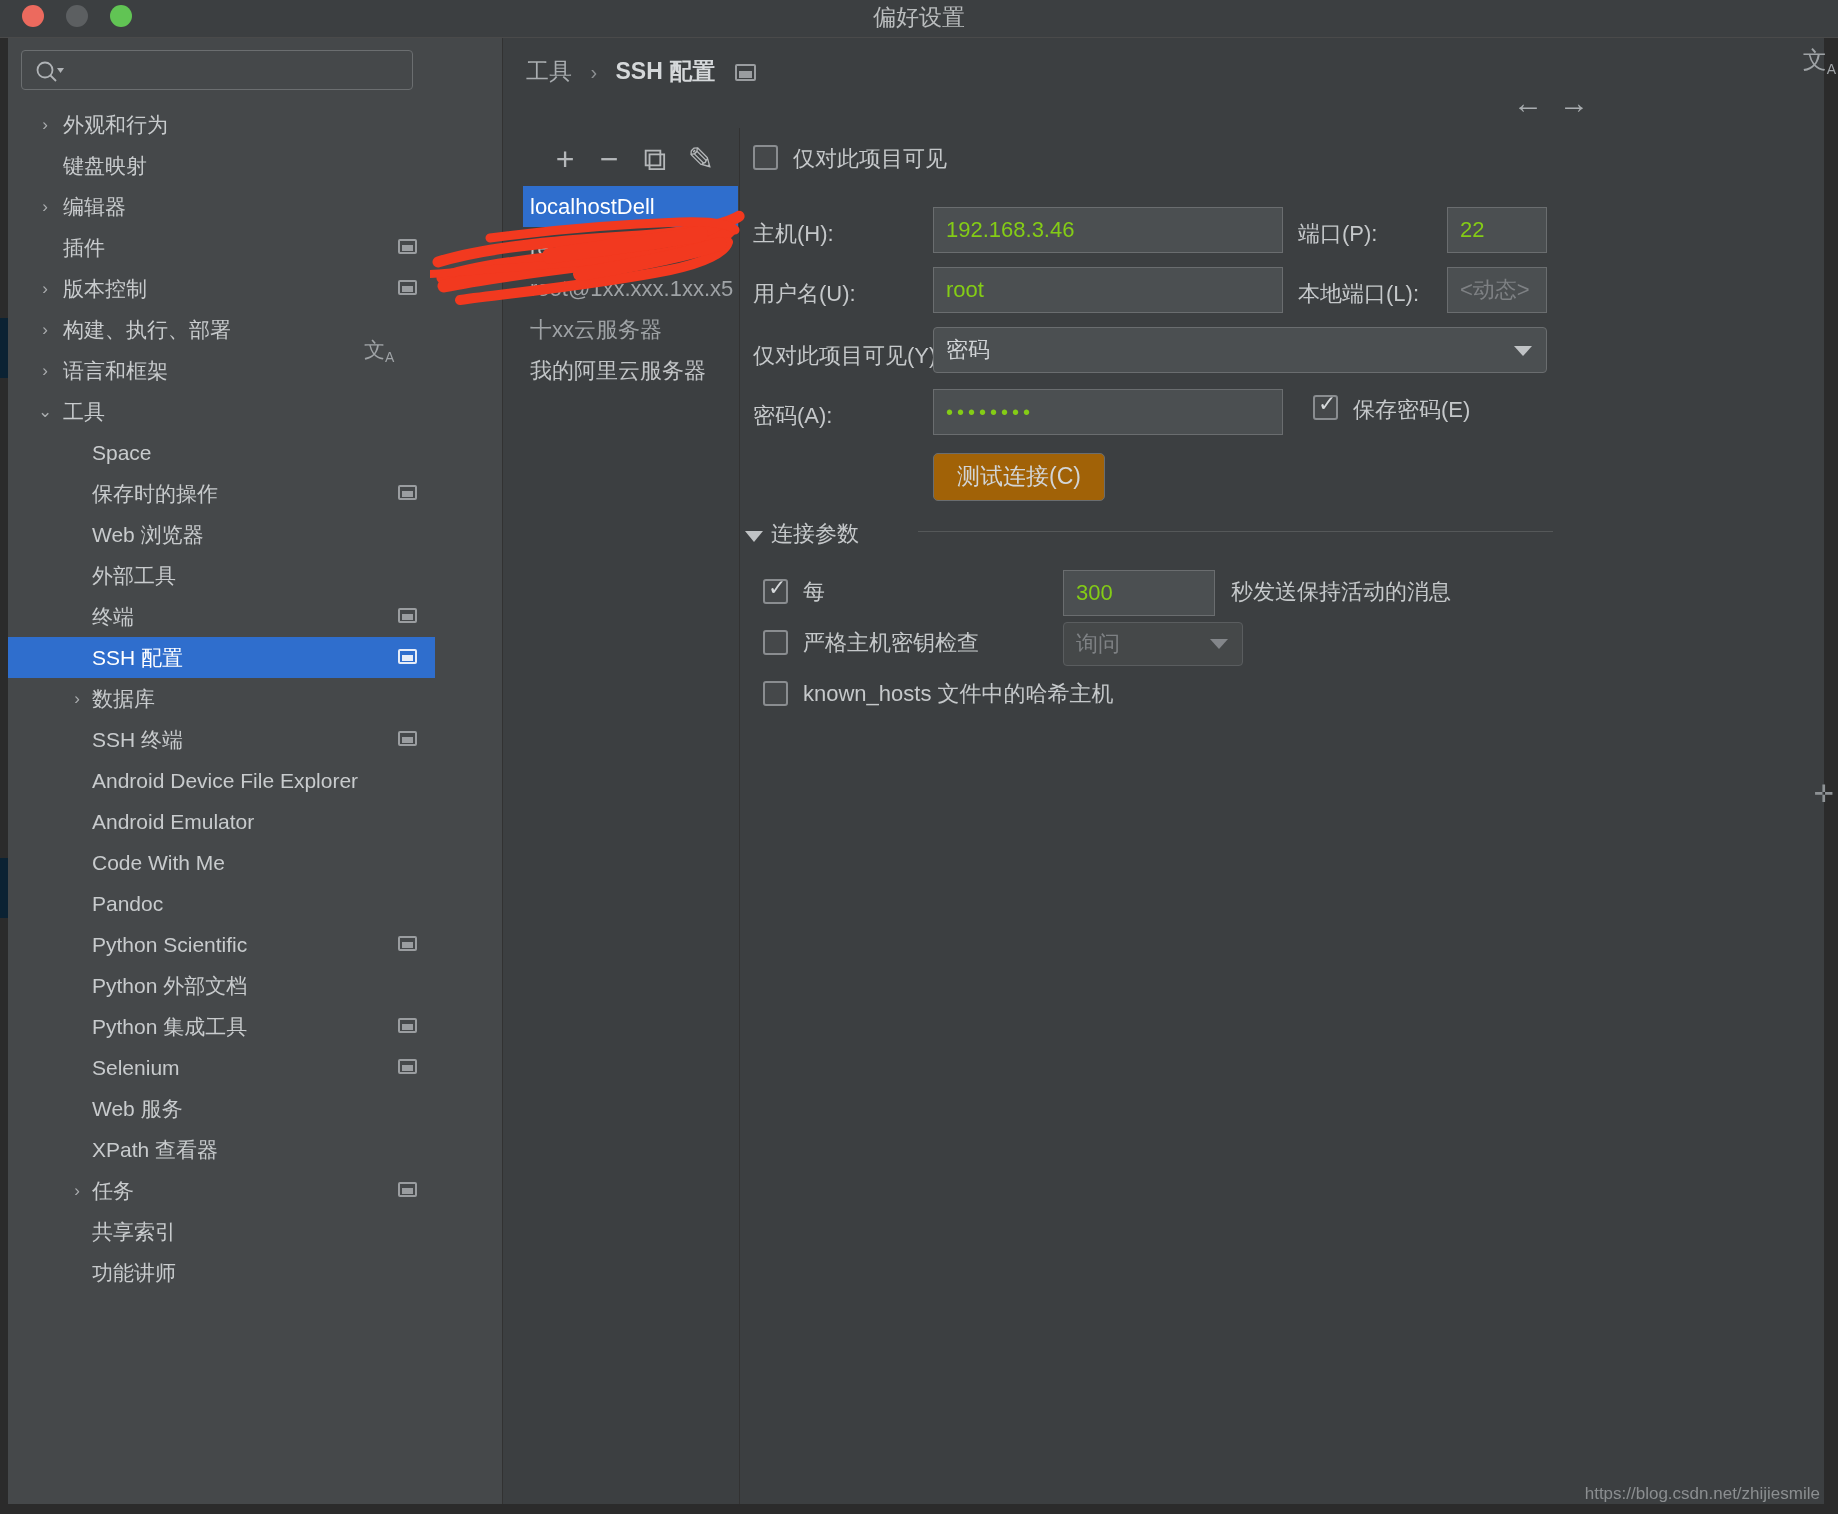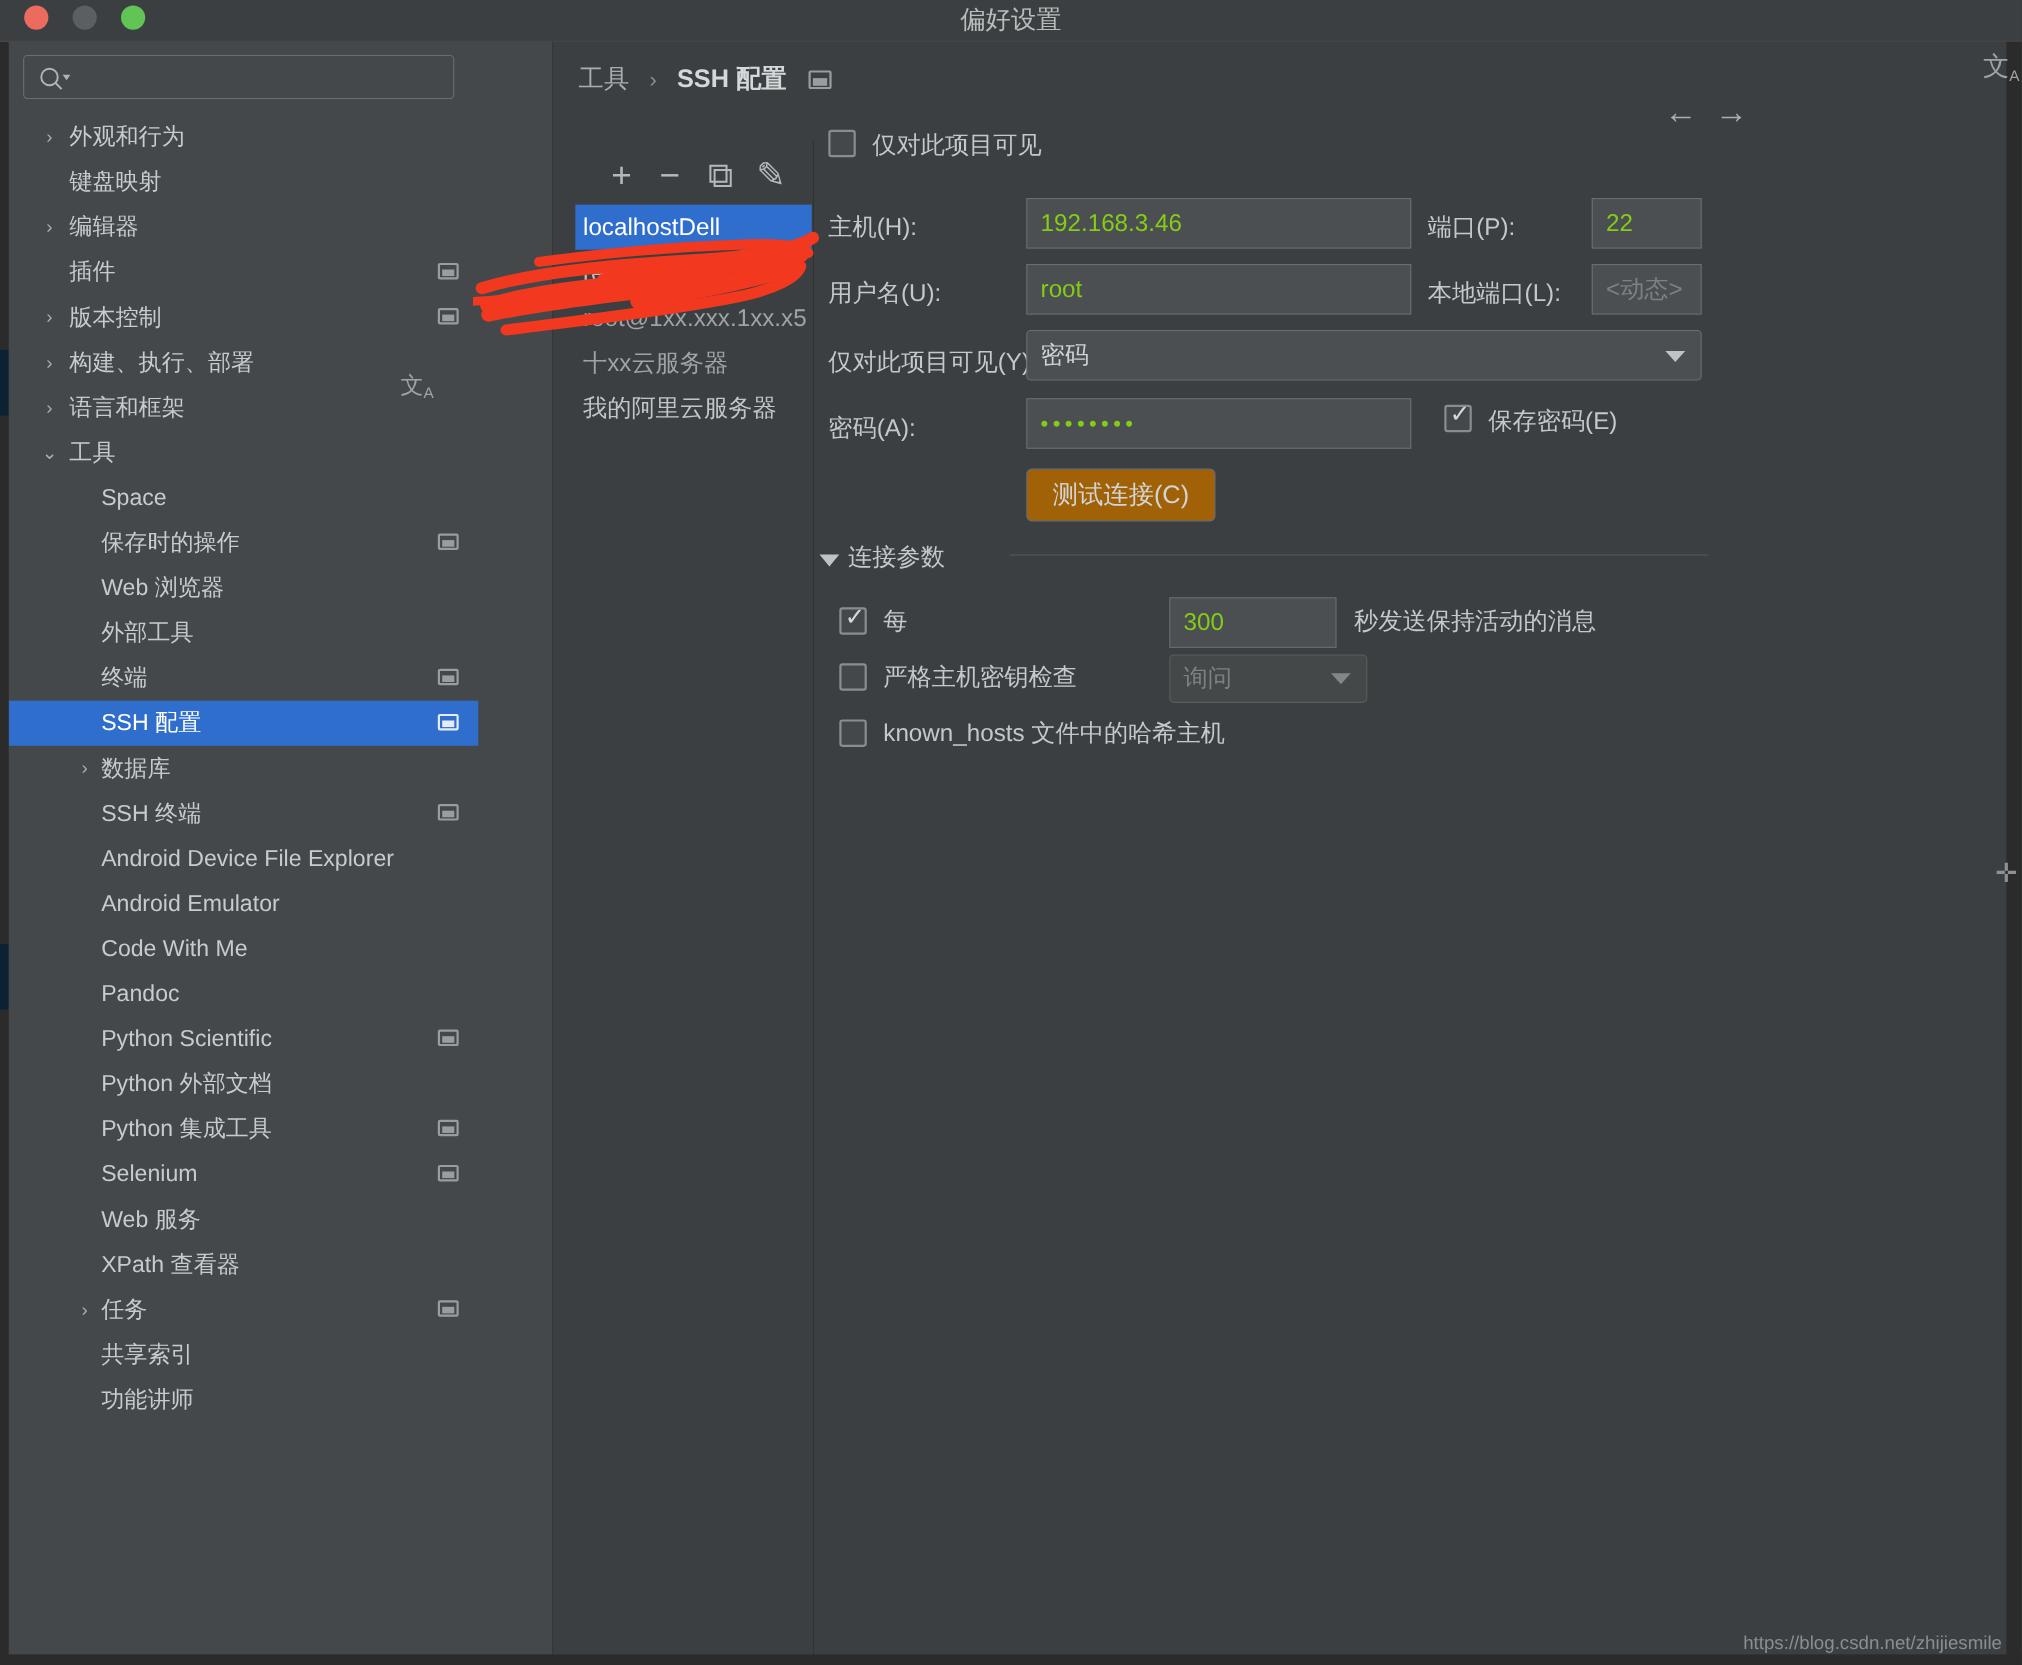--- a/index.html
+++ b/index.html
@@ -163,21 +163,21 @@
   }
   .cfg-item.selected { background: #2f6ecd; color: #ffffff; }
   .cfg-item.redacted { color: #9fa3a6; }
 
   .vsep {
     position: absolute; left: 236px; top: 90px;
     width: 1px; height: 1386px; background: #323232;
   }
 
   
-  .form { position: absolute; left: 250px; top: 80px; width: 1060px; }
+  .form { position: absolute; left: 250px; top: 107px; width: 1060px; }
   .chkrow { position: relative; height: 36px; }
   .chk {
     position: absolute; width: 25px; height: 25px;
     border: 2px solid #8a8d90; border-radius: 3px;
     background: #45484a;
   }
   .chk.on::after {
     content: "✓"; position: absolute; left: 3px; top: -6px;
     font-size: 22px; color: #d6d9db; line-height: 25px;
   }

